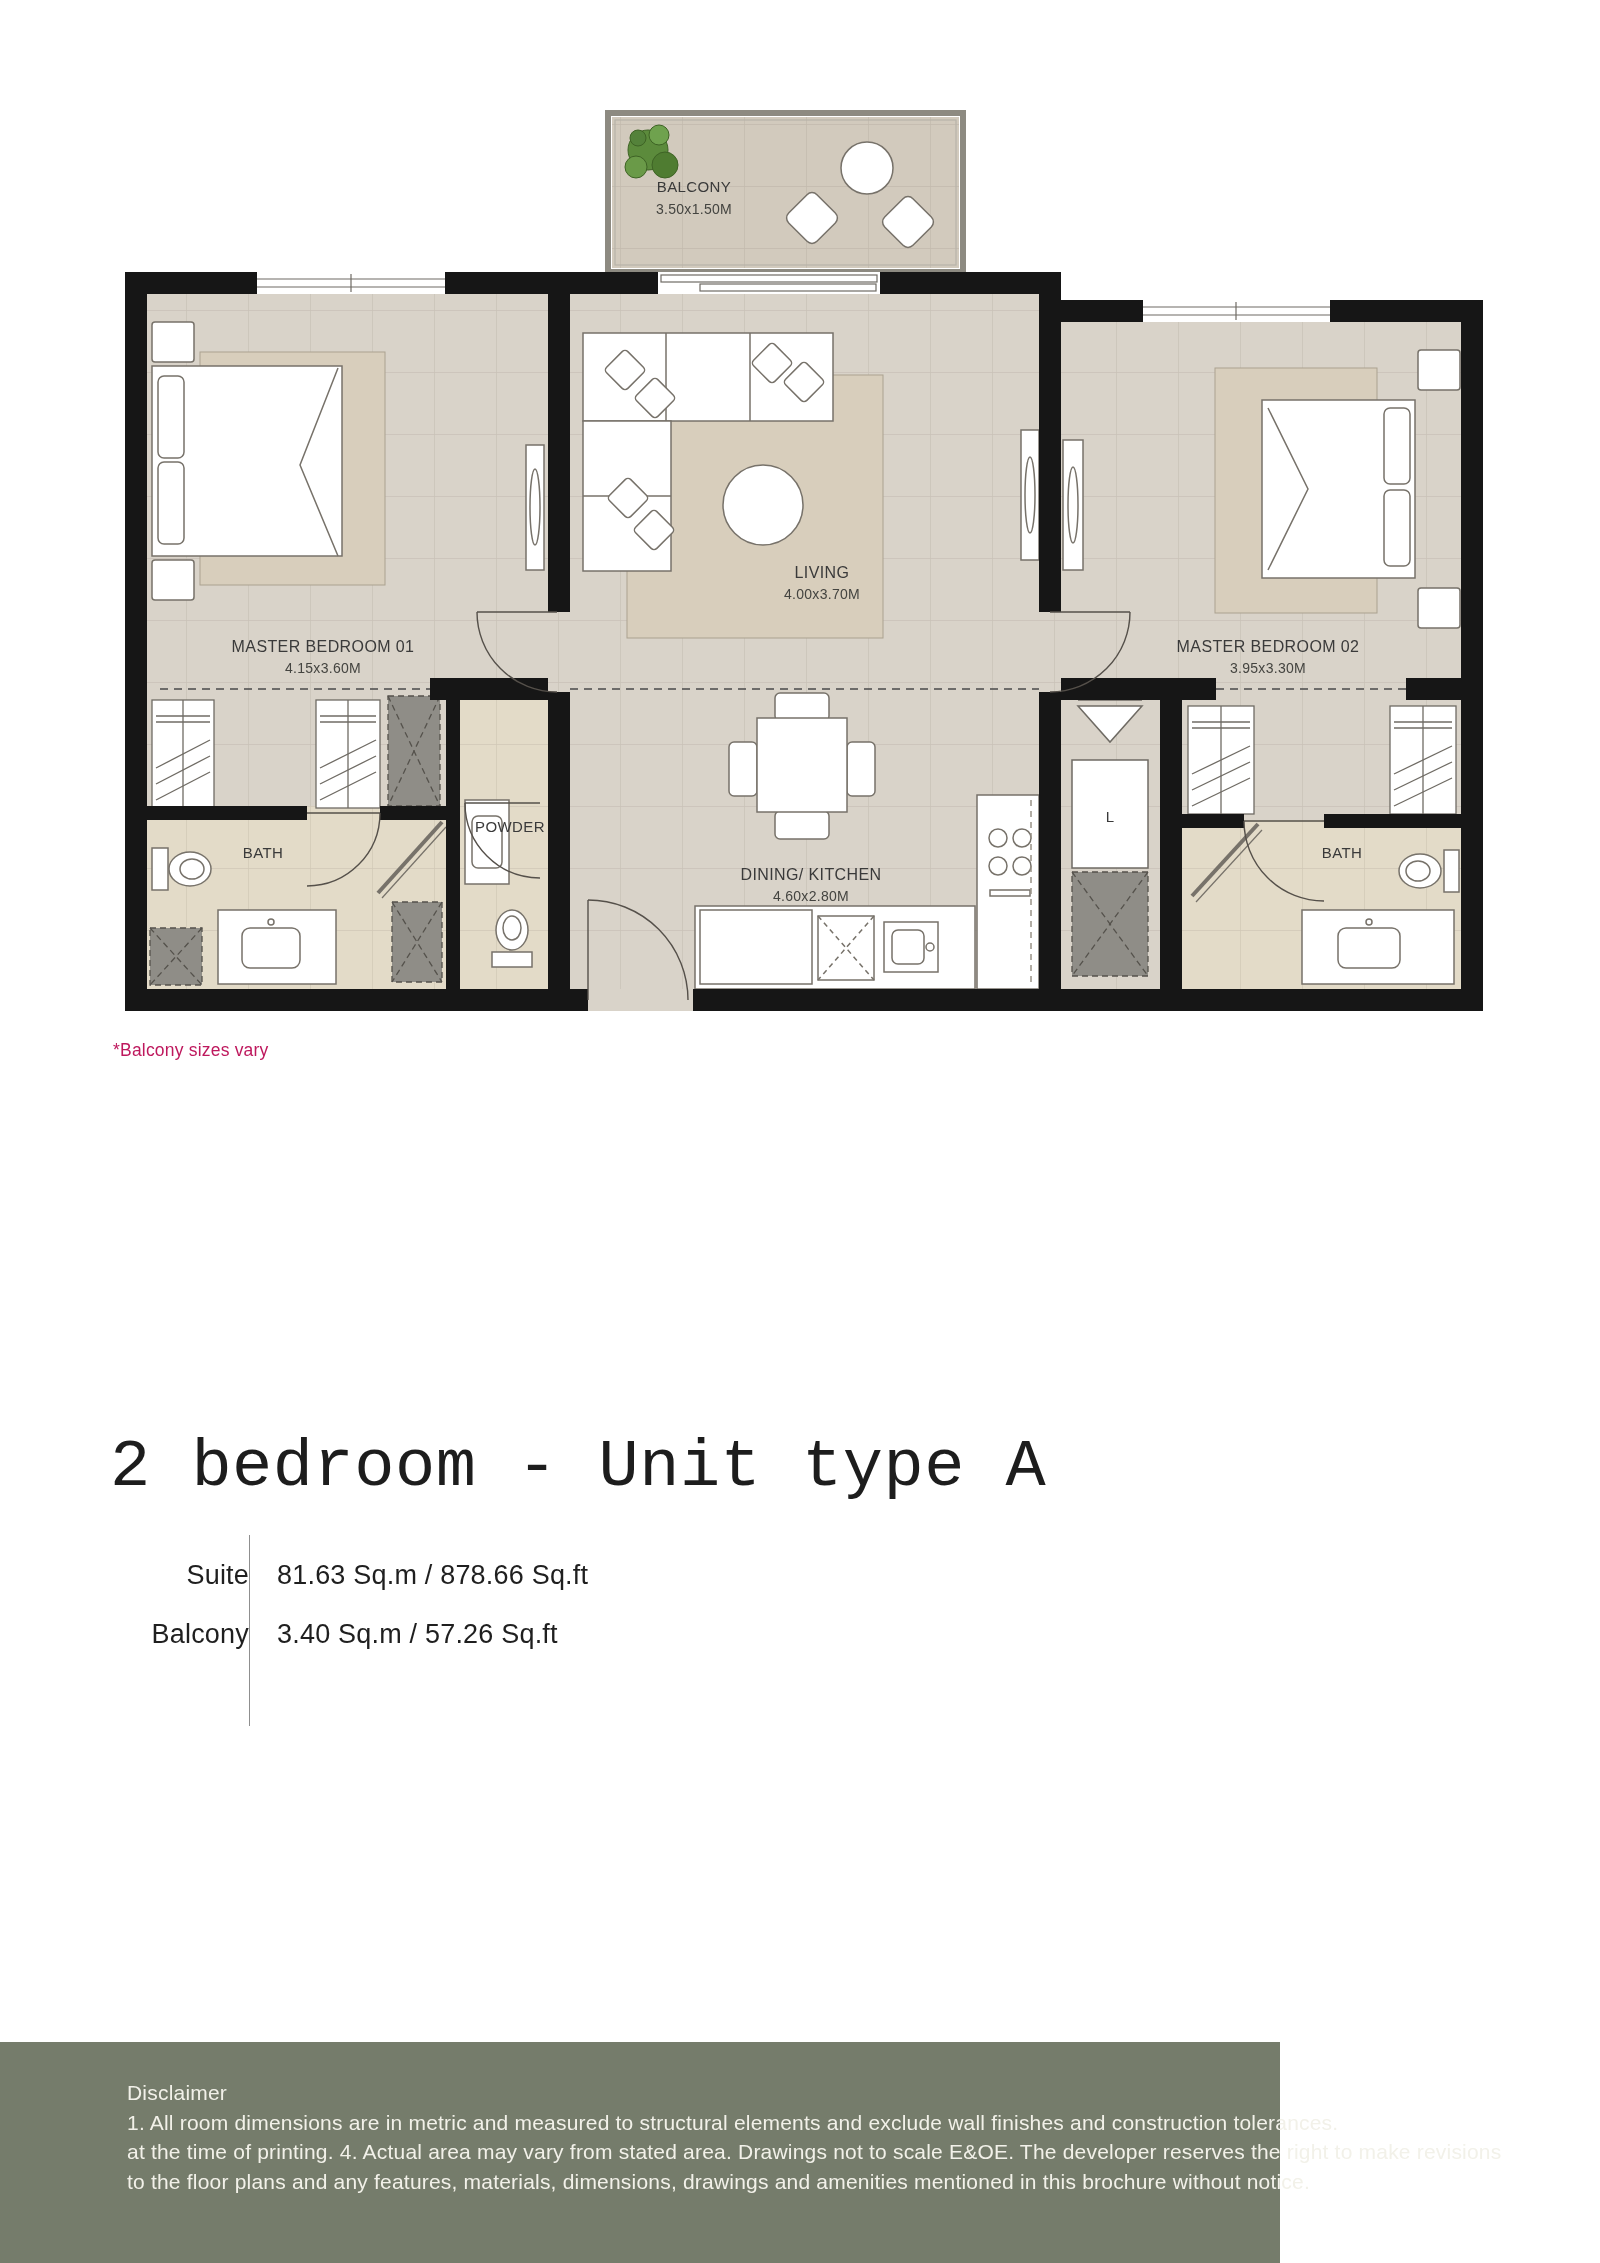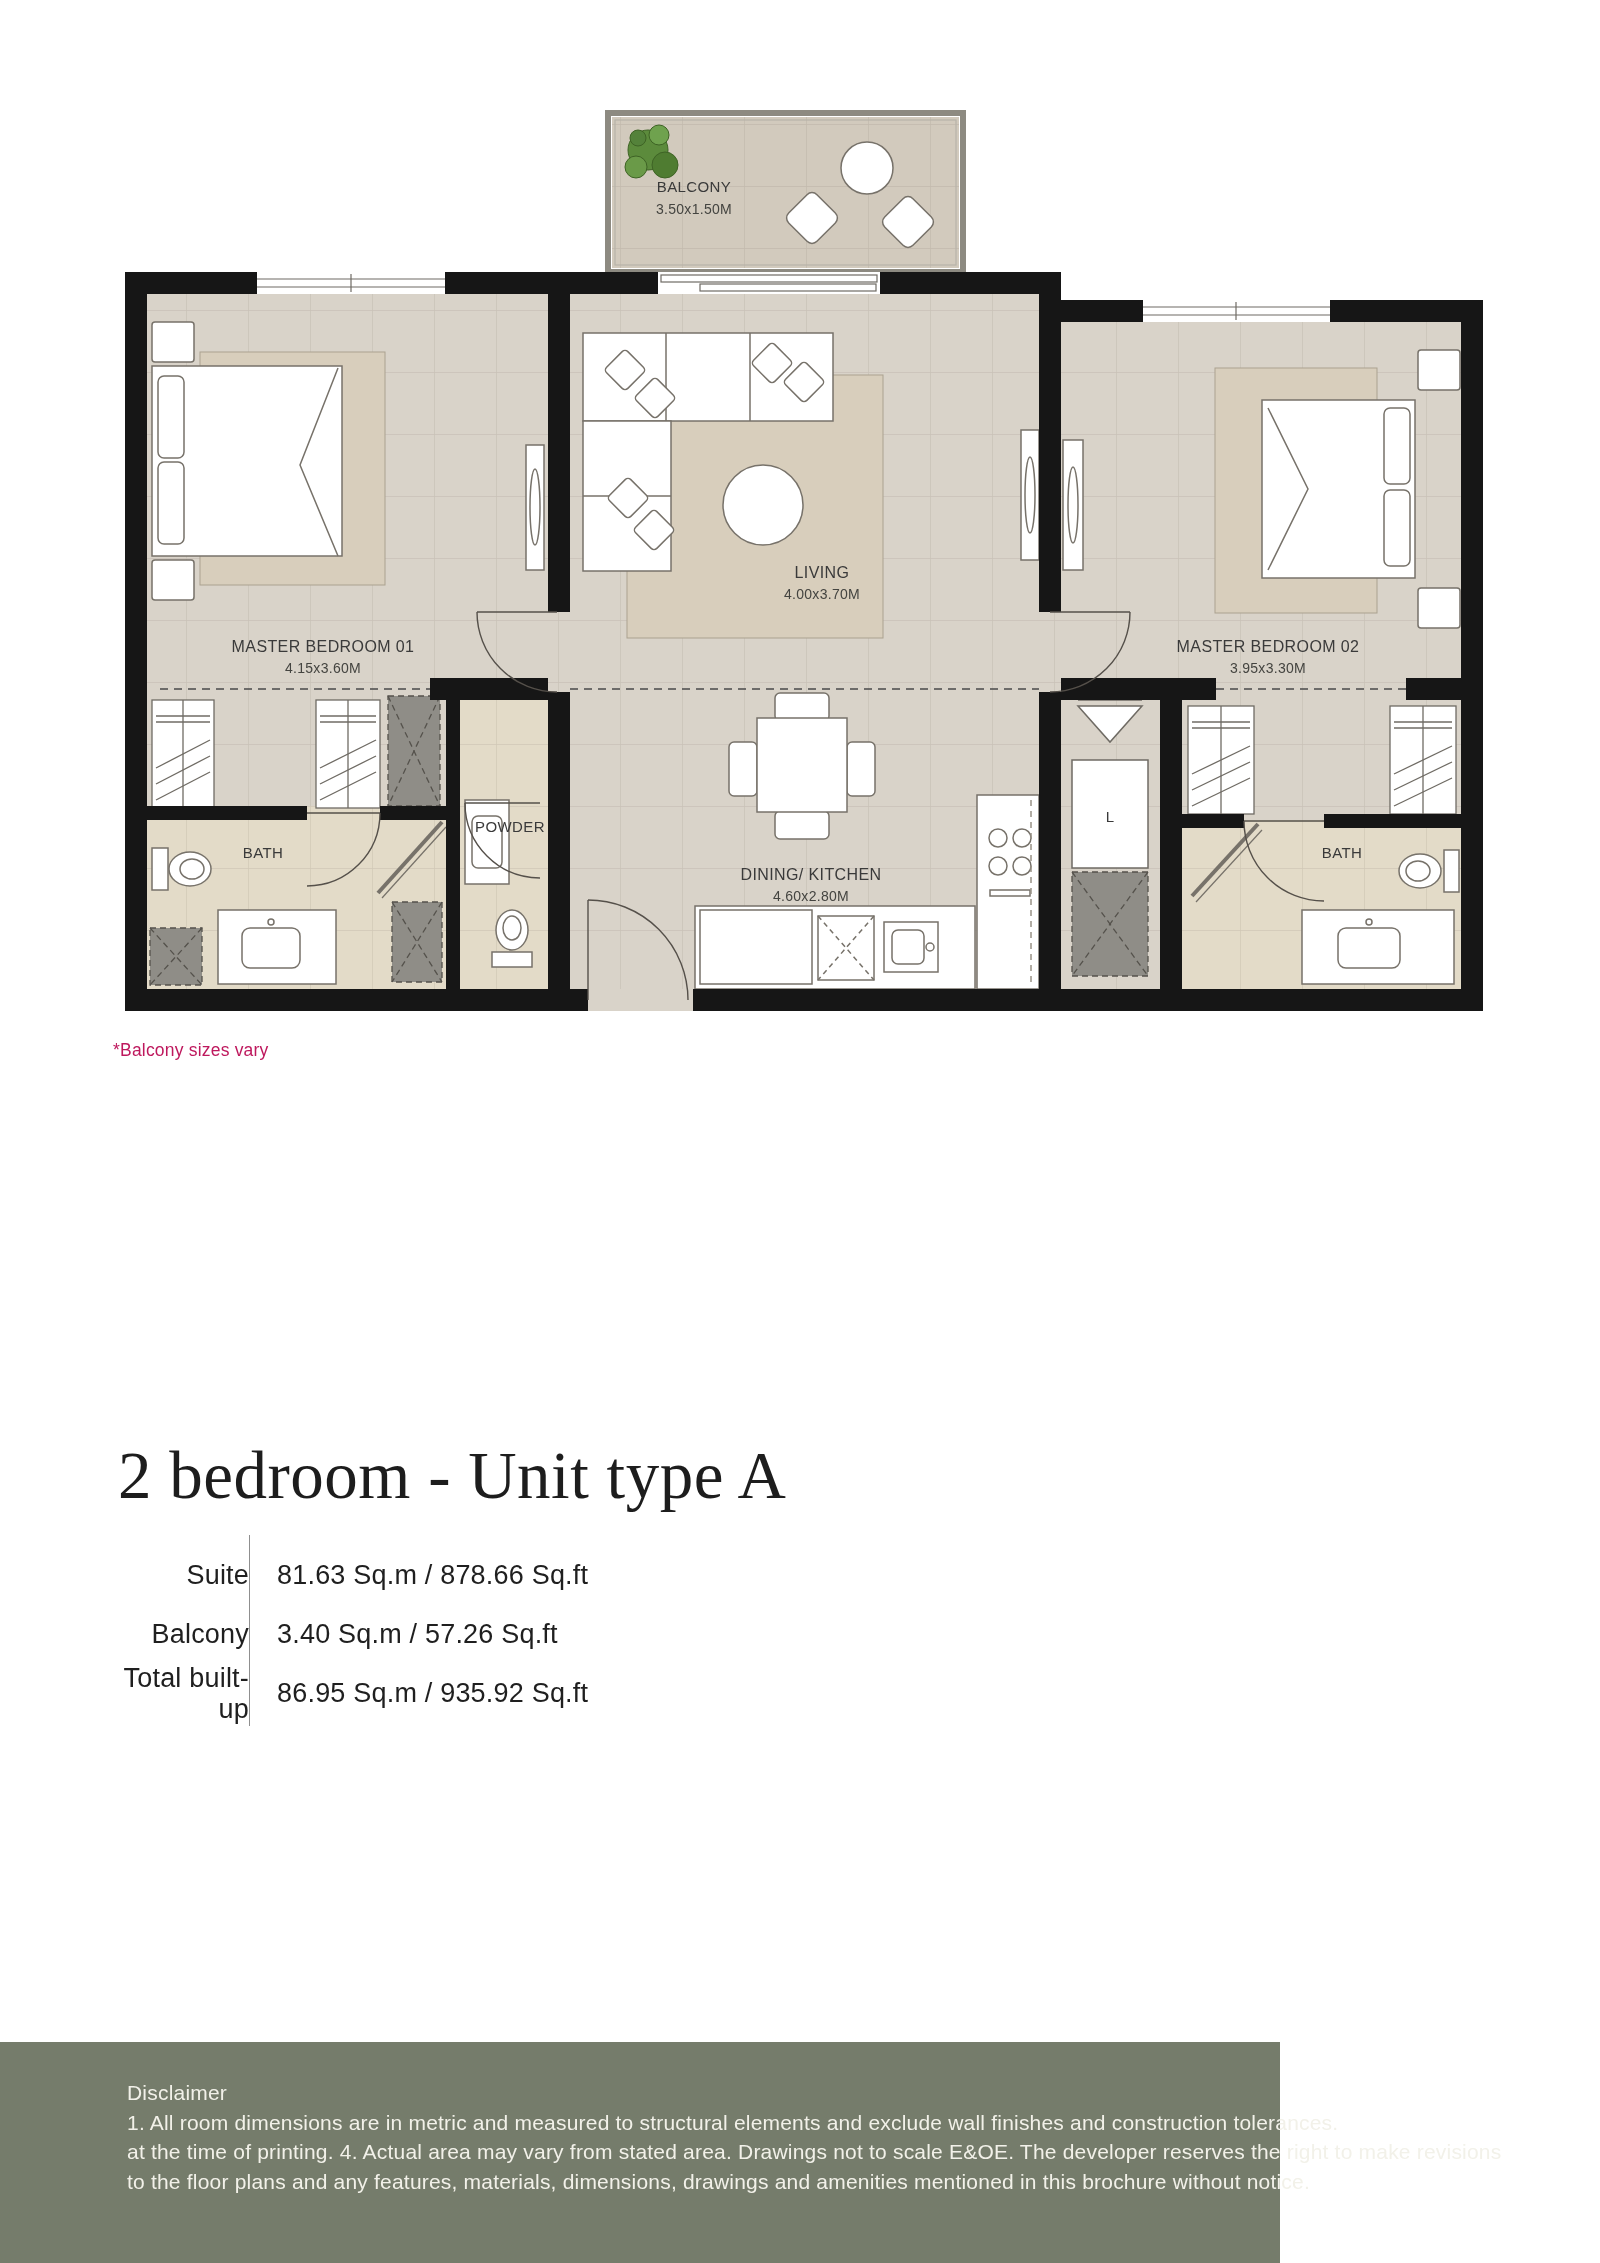--- a/index.html
+++ b/index.html
@@ -320,36 +320,32 @@
     <text class="sml" x="510" y="832">POWDER</text>
     <text class="lbl" x="811" y="880">DINING/ KITCHEN</text>
     <text class="dim" x="811" y="901">4.60x2.80M</text>
     <text class="sml" x="1110" y="822">L</text>
     <text class="sml" x="1342" y="858">BATH</text>
   </g>
 </svg>
 
 <div class="balcony-note">*Balcony sizes vary</div>
 
-<h1 class="unit-title" style="margin:8px;font-weight:400;">2 bedroom - Unit type A</h1>
+<h1 class="unit-title" style="margin:0;font-weight:400;font-family:Liberation Mono, monospace;">2 bedroom - Unit type A</h1>
 
 <div class="area-table" style="position:absolute;">
   <div class="v-divider"></div>
   <div class="area-row">
     <span class="a-label">Suite</span>
     <span class="a-value">81.63 Sq.m / 878.66 Sq.ft</span>
   </div>
   <div class="area-row">
     <span class="a-label">Balcony</span>
     <span class="a-value">3.40 Sq.m / 57.26 Sq.ft</span>
   </div>
-  <div class="area-row">
-    <span class="a-label">Total built-up</span>
-    <span class="a-value">86.95 Sq.m / 935.92 Sq.ft</span>
-  </div>
 </div>
 
 <div class="footer">
   <div>Disclaimer</div>
   <div>1. All room dimensions are in metric and measured to structural elements and exclude wall finishes and construction tolerances.</div>
   <div>at the time of printing. 4. Actual area may vary from stated area. Drawings not to scale E&amp;OE. The developer reserves the right to make revisions</div>
   <div>to the floor plans and any features, materials, dimensions, drawings and amenities mentioned in this brochure without notice.</div>
 </div>
 
 </body></html>

